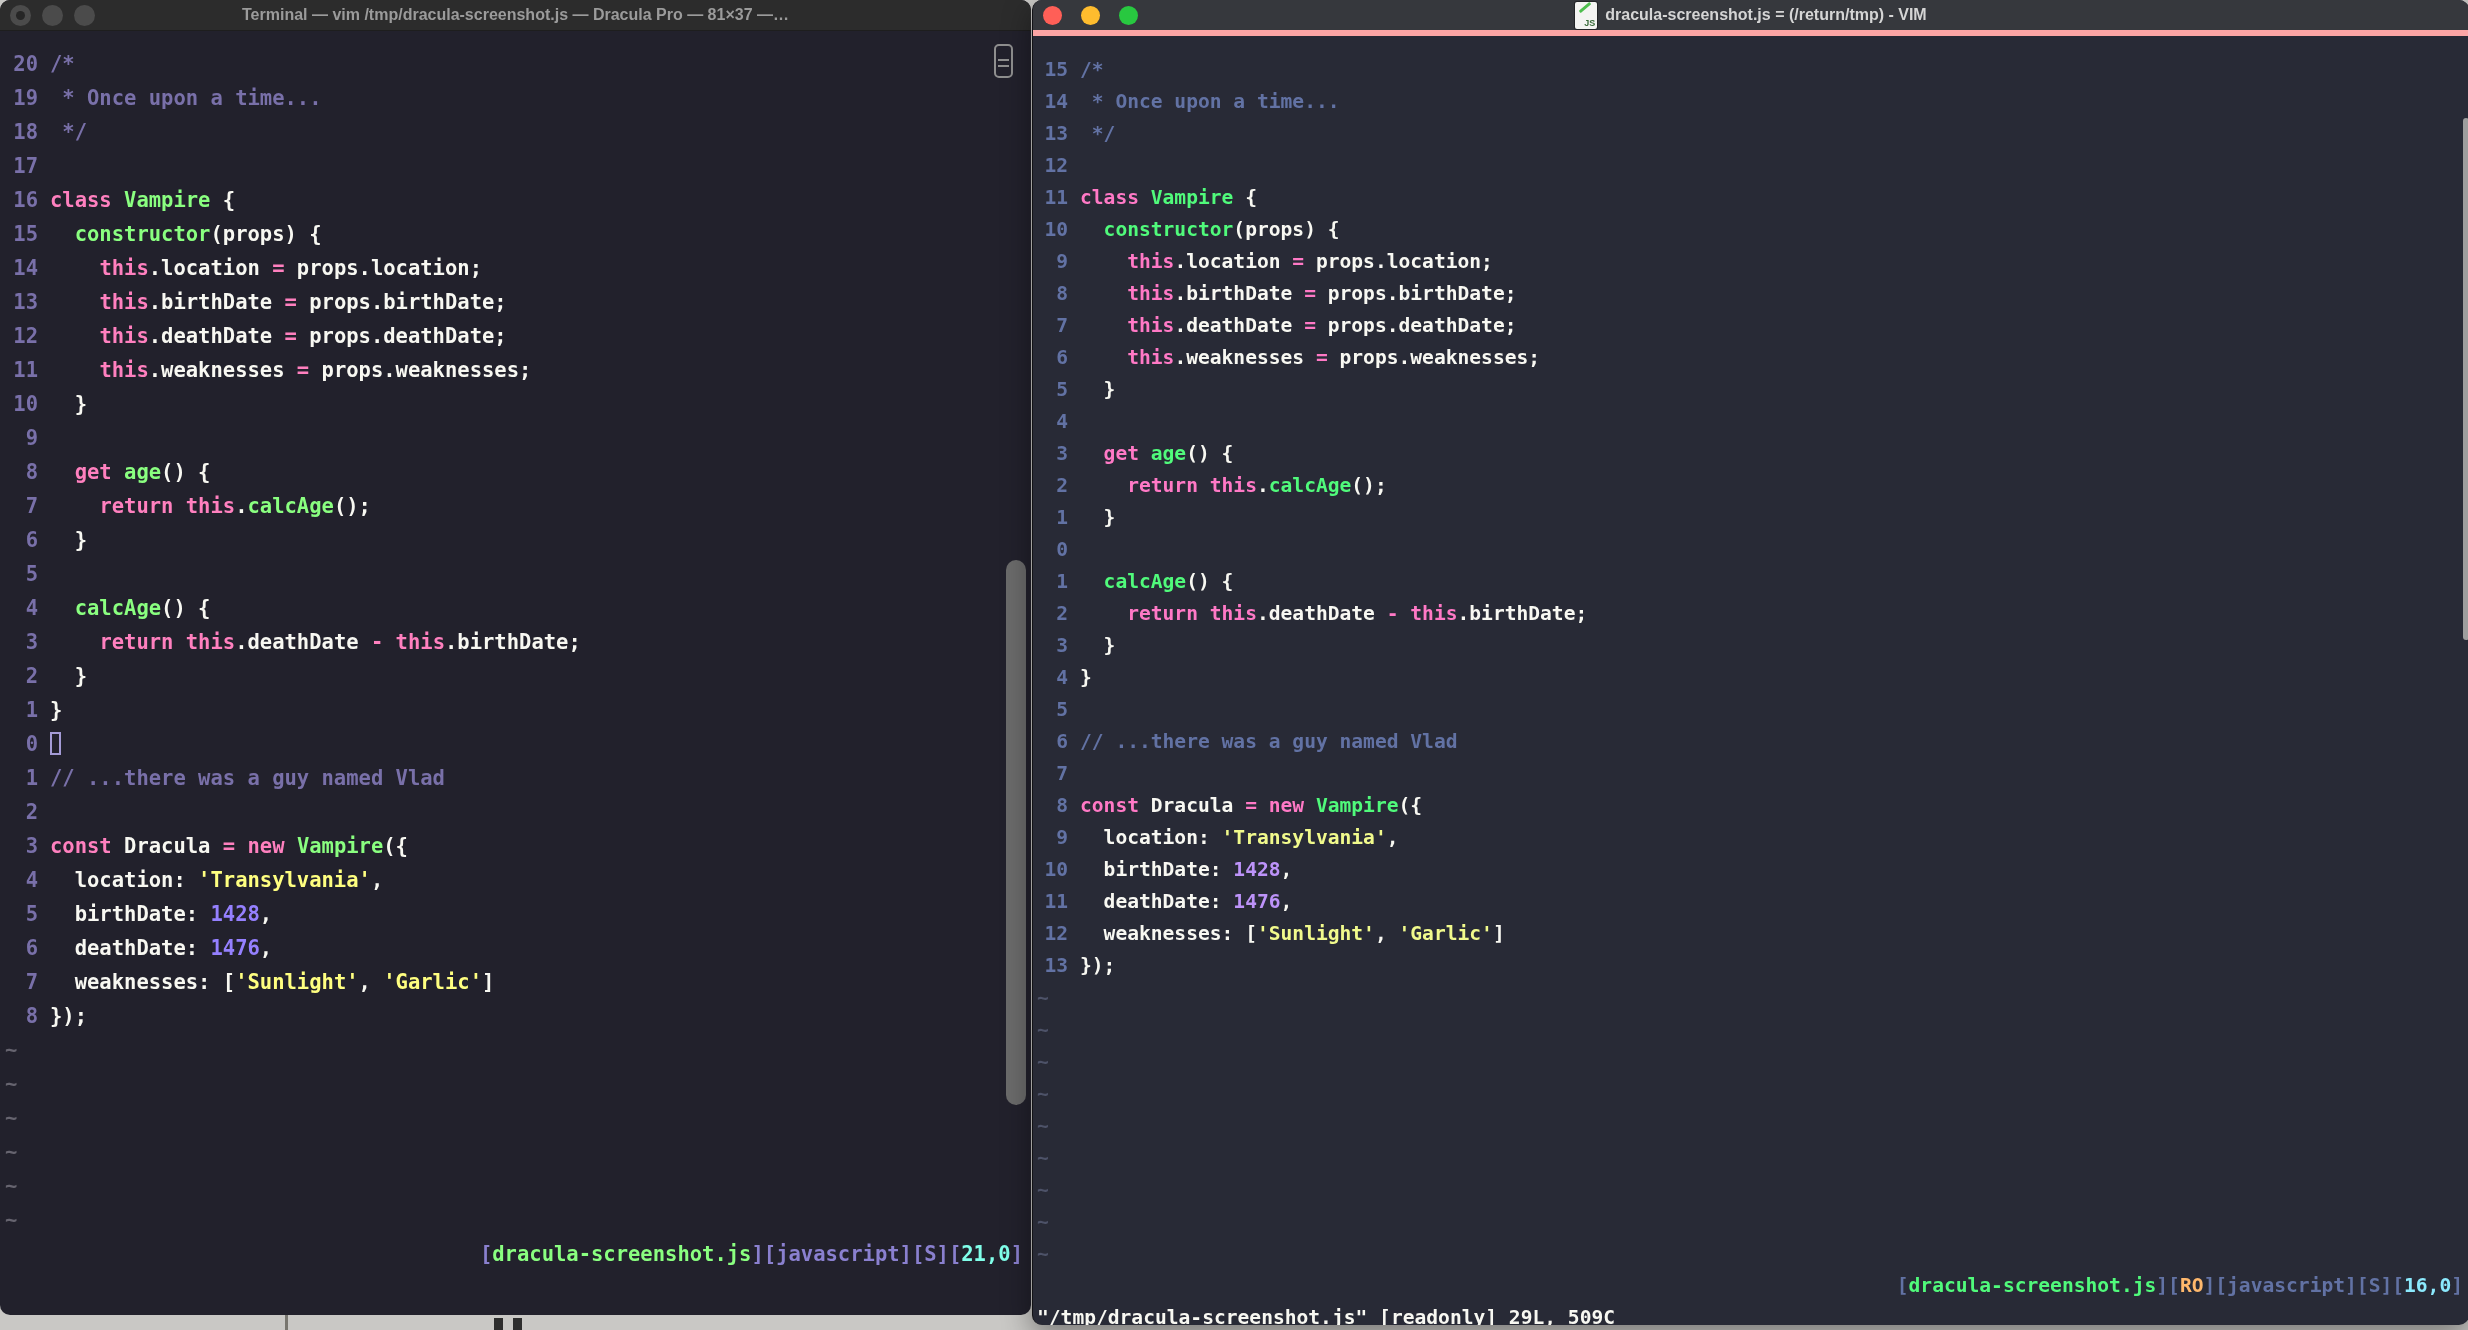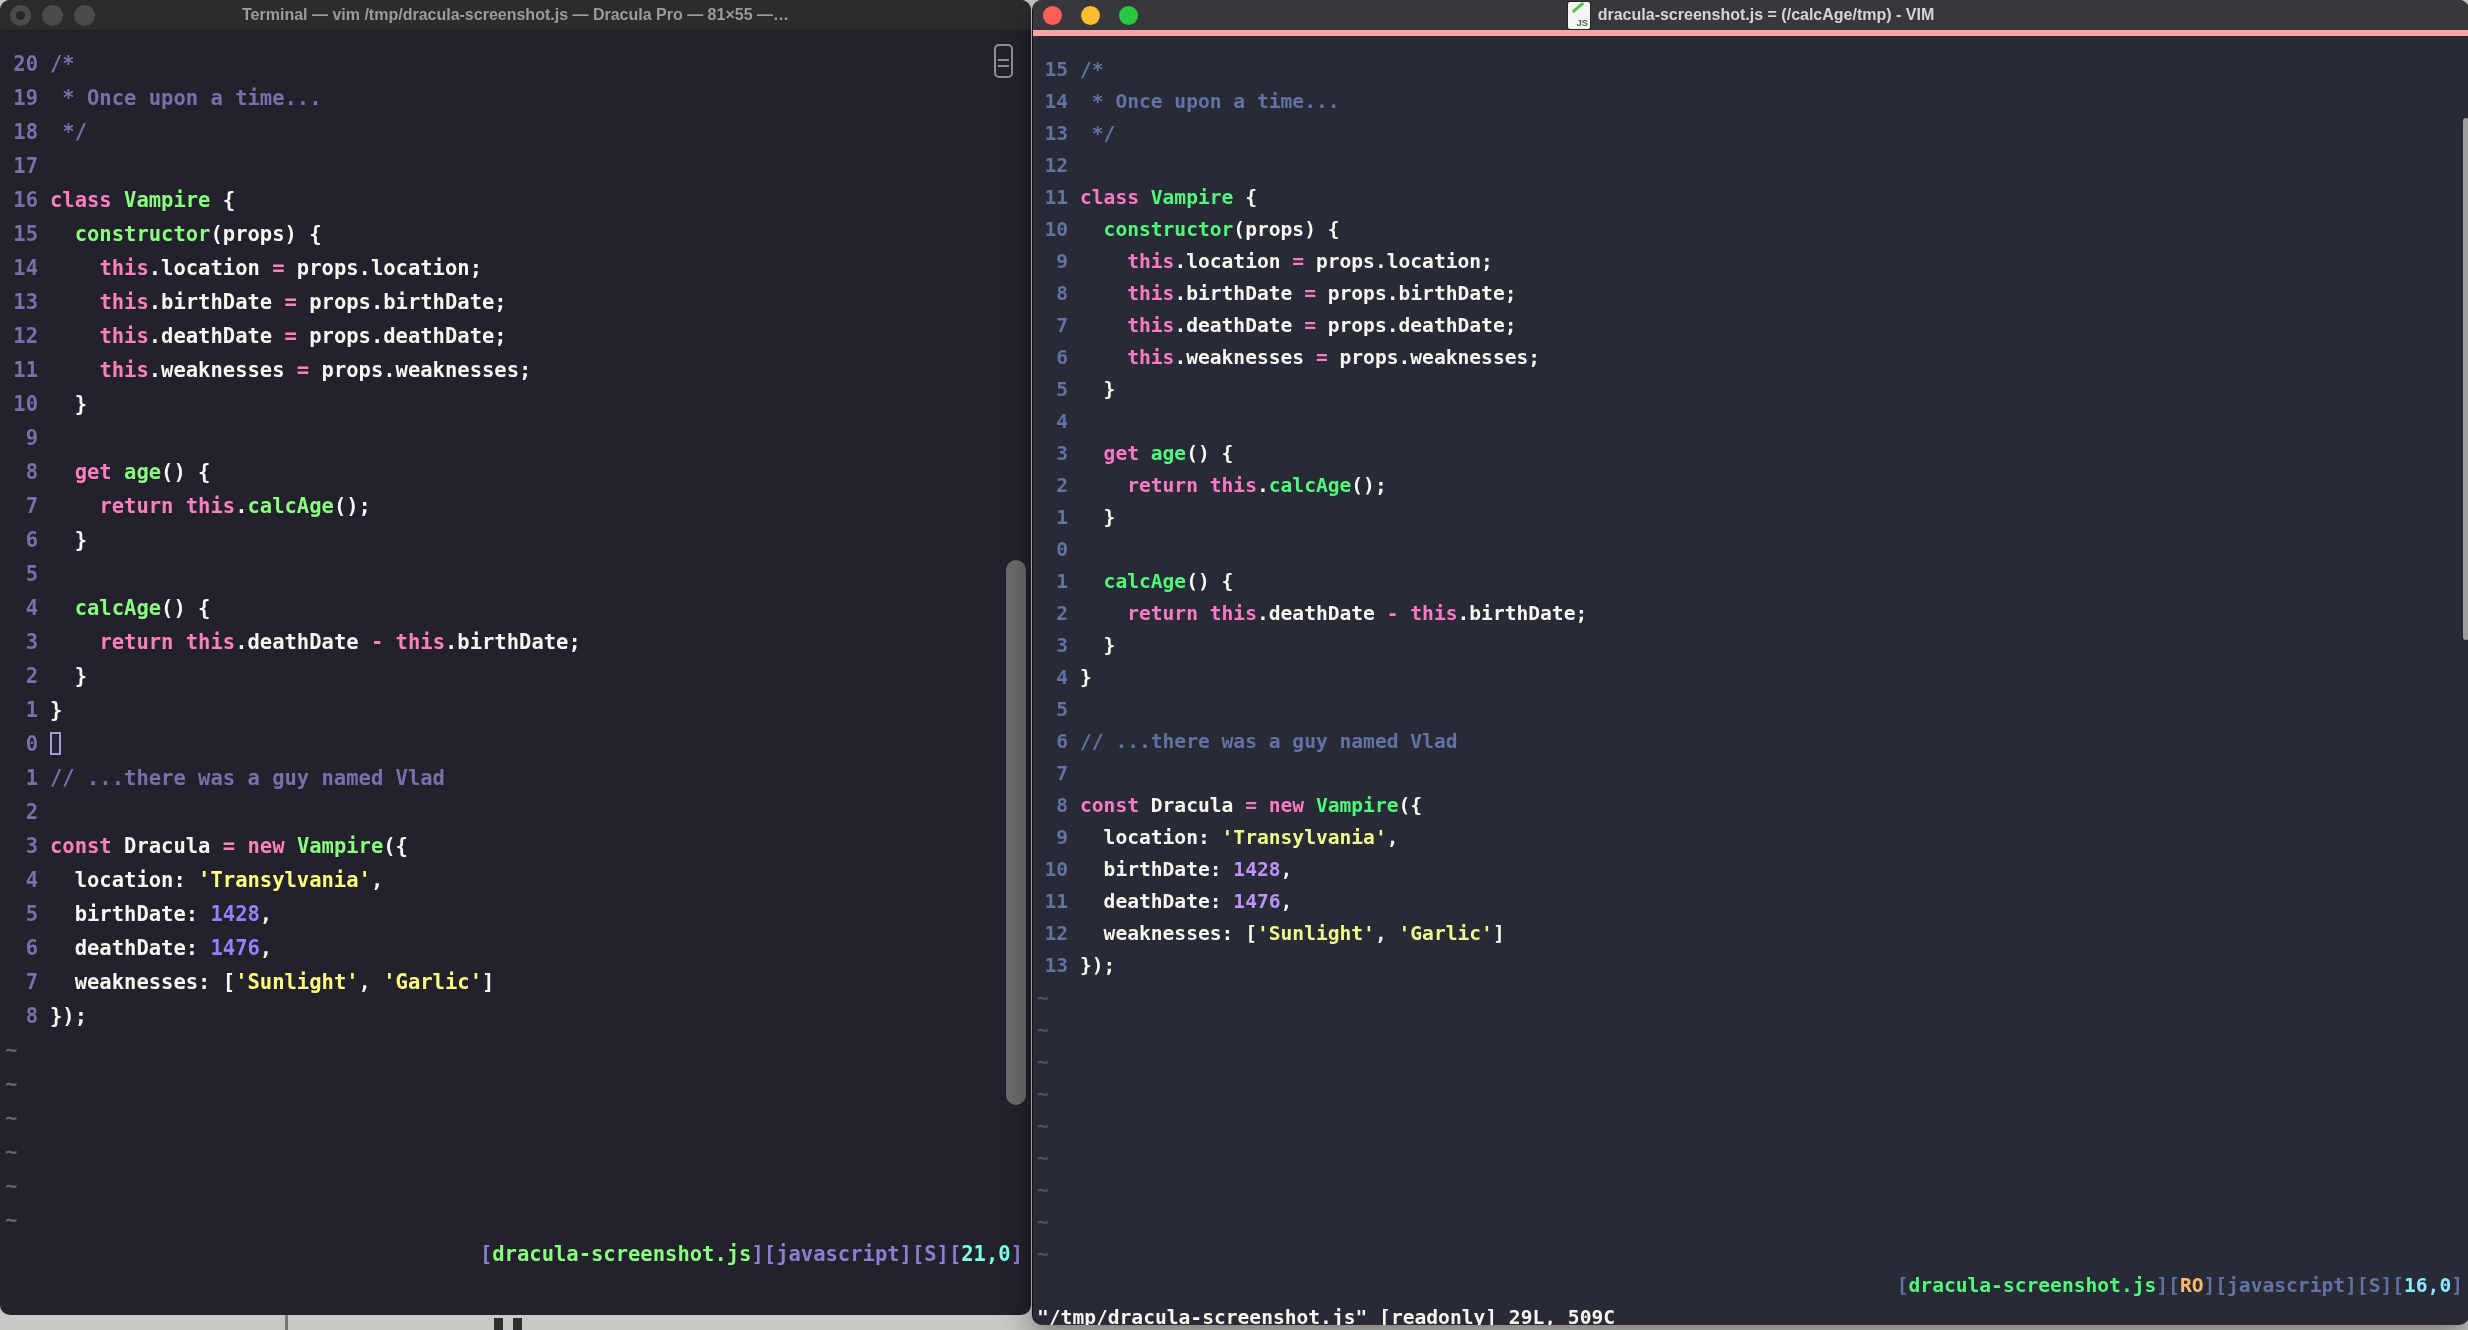--- a/index.html
+++ b/index.html
@@ -62,21 +62,21 @@
 <body>
 
 <div class="win win-left" style="--bg: #22212C; --fg: #F8F8F2; --pink: #FF80BF; --green: #8AFF80; --yellow: #FFFF80; --num: #9580FF; --cyan: #80FFEA; --comment: #7970A9; --linenr: #7970A9; --tilde: #66646F; --bracket: #8A80CF; --cursor: #A49BD6;">
   <div class="titlebar">
     <div class="lights">
       <span class="light l1" style="background: rgb(75, 75, 75);"></span>
       <span class="light l2" style="background: rgb(75, 75, 75);"></span>
       <span class="light l3" style="background: rgb(75, 75, 75);"></span>
     </div>
     <div class="titlewrap">
-      <span class="title">Terminal — vim /tmp/dracula-screenshot.js — Dracula Pro — 81×55 —…</span>
+      <span class="title">Terminal — vim /tmp/dracula-screenshot.js — Dracula Pro — 81×37 —…</span>
     </div>
   </div>
   <div class="content"><div class="row"><span class="ln">20</span><span class="code"><span class="sg-c">/*</span></span></div><div class="row"><span class="ln">19</span><span class="code"><span class="sg-c"> * Once upon a time...</span></span></div><div class="row"><span class="ln">18</span><span class="code"><span class="sg-c"> */</span></span></div><div class="row"><span class="ln">17</span><span class="code"></span></div><div class="row"><span class="ln">16</span><span class="code"><span class="sg-p">class</span><span class="sg-f"> </span><span class="sg-g">Vampire</span><span class="sg-f"> {</span></span></div><div class="row"><span class="ln">15</span><span class="code"><span class="sg-f">  </span><span class="sg-g">constructor</span><span class="sg-f">(props) {</span></span></div><div class="row"><span class="ln">14</span><span class="code"><span class="sg-f">    </span><span class="sg-p">this</span><span class="sg-f">.location </span><span class="sg-p">=</span><span class="sg-f"> props.location;</span></span></div><div class="row"><span class="ln">13</span><span class="code"><span class="sg-f">    </span><span class="sg-p">this</span><span class="sg-f">.birthDate </span><span class="sg-p">=</span><span class="sg-f"> props.birthDate;</span></span></div><div class="row"><span class="ln">12</span><span class="code"><span class="sg-f">    </span><span class="sg-p">this</span><span class="sg-f">.deathDate </span><span class="sg-p">=</span><span class="sg-f"> props.deathDate;</span></span></div><div class="row"><span class="ln">11</span><span class="code"><span class="sg-f">    </span><span class="sg-p">this</span><span class="sg-f">.weaknesses </span><span class="sg-p">=</span><span class="sg-f"> props.weaknesses;</span></span></div><div class="row"><span class="ln">10</span><span class="code"><span class="sg-f">  }</span></span></div><div class="row"><span class="ln">9</span><span class="code"></span></div><div class="row"><span class="ln">8</span><span class="code"><span class="sg-f">  </span><span class="sg-p">get</span><span class="sg-f"> </span><span class="sg-g">age</span><span class="sg-f">() {</span></span></div><div class="row"><span class="ln">7</span><span class="code"><span class="sg-f">    </span><span class="sg-p">return</span><span class="sg-f"> </span><span class="sg-p">this</span><span class="sg-f">.</span><span class="sg-g">calcAge</span><span class="sg-f">();</span></span></div><div class="row"><span class="ln">6</span><span class="code"><span class="sg-f">  }</span></span></div><div class="row"><span class="ln">5</span><span class="code"></span></div><div class="row"><span class="ln">4</span><span class="code"><span class="sg-f">  </span><span class="sg-g">calcAge</span><span class="sg-f">() {</span></span></div><div class="row"><span class="ln">3</span><span class="code"><span class="sg-f">    </span><span class="sg-p">return</span><span class="sg-f"> </span><span class="sg-p">this</span><span class="sg-f">.deathDate </span><span class="sg-p">-</span><span class="sg-f"> </span><span class="sg-p">this</span><span class="sg-f">.birthDate;</span></span></div><div class="row"><span class="ln">2</span><span class="code"><span class="sg-f">  }</span></span></div><div class="row"><span class="ln">1</span><span class="code"><span class="sg-f">}</span></span></div><div class="row"><span class="ln">0</span><span class="code"><span class="cursor"></span></span></div><div class="row"><span class="ln">1</span><span class="code"><span class="sg-c">// ...there was a guy named Vlad</span></span></div><div class="row"><span class="ln">2</span><span class="code"></span></div><div class="row"><span class="ln">3</span><span class="code"><span class="sg-p">const</span><span class="sg-f"> Dracula </span><span class="sg-p">=</span><span class="sg-f"> </span><span class="sg-p">new</span><span class="sg-f"> </span><span class="sg-g">Vampire</span><span class="sg-f">({</span></span></div><div class="row"><span class="ln">4</span><span class="code"><span class="sg-f">  location: </span><span class="sg-y">'Transylvania'</span><span class="sg-f">,</span></span></div><div class="row"><span class="ln">5</span><span class="code"><span class="sg-f">  birthDate: </span><span class="sg-n">1428</span><span class="sg-f">,</span></span></div><div class="row"><span class="ln">6</span><span class="code"><span class="sg-f">  deathDate: </span><span class="sg-n">1476</span><span class="sg-f">,</span></span></div><div class="row"><span class="ln">7</span><span class="code"><span class="sg-f">  weaknesses: [</span><span class="sg-y">'Sunlight'</span><span class="sg-f">, </span><span class="sg-y">'Garlic'</span><span class="sg-f">]</span></span></div><div class="row"><span class="ln">8</span><span class="code"><span class="sg-f">});</span></span></div><div class="row tilde-row"><span class="tilde">~</span></div><div class="row tilde-row"><span class="tilde">~</span></div><div class="row tilde-row"><span class="tilde">~</span></div><div class="row tilde-row"><span class="tilde">~</span></div><div class="row tilde-row"><span class="tilde">~</span></div><div class="row tilde-row"><span class="tilde">~</span></div><div class="row statusline"><span><span class="sg-b">[</span><span class="sg-g">dracula-screenshot.js</span><span class="sg-b">][</span><span class="sg-b">javascript</span><span class="sg-b">][</span><span class="sg-b">S</span><span class="sg-b">]</span></span><span><span class="sg-b">[</span><span class="sg-cy">21,0</span><span class="sg-b">]</span></span></div><div class="row cmdline"><span class="sg-f"></span></div></div>
   <div class="split-btn">
     <div class="split-line sl1"></div>
     <div class="split-line sl2"></div>
   </div>
   <div class="scroll-thumb-left"></div>
 </div>
 
@@ -84,21 +84,21 @@
   <div class="titlebar">
     <div class="lights">
       <span class="light l1" style="background: rgb(255, 95, 87);"></span>
       <span class="light l2" style="background: rgb(254, 188, 46);"></span>
       <span class="light l3" style="background: rgb(40, 200, 64);"></span>
     </div>
     <div class="titlewrap">
       <span class="doc-icon">
         <span class="doc-js">JS</span>
       </span>
-      <span class="title">dracula-screenshot.js = (/calcAge/tmp) - VIM</span>
+      <span class="title">dracula-screenshot.js = (/return/tmp) - VIM</span>
     </div>
   </div>
   <div class="content"><div class="row"><span class="ln">15</span><span class="code"><span class="sg-c">/*</span></span></div><div class="row"><span class="ln">14</span><span class="code"><span class="sg-c"> * Once upon a time...</span></span></div><div class="row"><span class="ln">13</span><span class="code"><span class="sg-c"> */</span></span></div><div class="row"><span class="ln">12</span><span class="code"></span></div><div class="row"><span class="ln">11</span><span class="code"><span class="sg-p">class</span><span class="sg-f"> </span><span class="sg-g">Vampire</span><span class="sg-f"> {</span></span></div><div class="row"><span class="ln">10</span><span class="code"><span class="sg-f">  </span><span class="sg-g">constructor</span><span class="sg-f">(props) {</span></span></div><div class="row"><span class="ln">9</span><span class="code"><span class="sg-f">    </span><span class="sg-p">this</span><span class="sg-f">.location </span><span class="sg-p">=</span><span class="sg-f"> props.location;</span></span></div><div class="row"><span class="ln">8</span><span class="code"><span class="sg-f">    </span><span class="sg-p">this</span><span class="sg-f">.birthDate </span><span class="sg-p">=</span><span class="sg-f"> props.birthDate;</span></span></div><div class="row"><span class="ln">7</span><span class="code"><span class="sg-f">    </span><span class="sg-p">this</span><span class="sg-f">.deathDate </span><span class="sg-p">=</span><span class="sg-f"> props.deathDate;</span></span></div><div class="row"><span class="ln">6</span><span class="code"><span class="sg-f">    </span><span class="sg-p">this</span><span class="sg-f">.weaknesses </span><span class="sg-p">=</span><span class="sg-f"> props.weaknesses;</span></span></div><div class="row"><span class="ln">5</span><span class="code"><span class="sg-f">  }</span></span></div><div class="row"><span class="ln">4</span><span class="code"></span></div><div class="row"><span class="ln">3</span><span class="code"><span class="sg-f">  </span><span class="sg-p">get</span><span class="sg-f"> </span><span class="sg-g">age</span><span class="sg-f">() {</span></span></div><div class="row"><span class="ln">2</span><span class="code"><span class="sg-f">    </span><span class="sg-p">return</span><span class="sg-f"> </span><span class="sg-p">this</span><span class="sg-f">.</span><span class="sg-g">calcAge</span><span class="sg-f">();</span></span></div><div class="row"><span class="ln">1</span><span class="code"><span class="sg-f">  }</span></span></div><div class="row"><span class="ln">0</span><span class="code"></span></div><div class="row"><span class="ln">1</span><span class="code"><span class="sg-f">  </span><span class="sg-g">calcAge</span><span class="sg-f">() {</span></span></div><div class="row"><span class="ln">2</span><span class="code"><span class="sg-f">    </span><span class="sg-p">return</span><span class="sg-f"> </span><span class="sg-p">this</span><span class="sg-f">.deathDate </span><span class="sg-p">-</span><span class="sg-f"> </span><span class="sg-p">this</span><span class="sg-f">.birthDate;</span></span></div><div class="row"><span class="ln">3</span><span class="code"><span class="sg-f">  }</span></span></div><div class="row"><span class="ln">4</span><span class="code"><span class="sg-f">}</span></span></div><div class="row"><span class="ln">5</span><span class="code"></span></div><div class="row"><span class="ln">6</span><span class="code"><span class="sg-c">// ...there was a guy named Vlad</span></span></div><div class="row"><span class="ln">7</span><span class="code"></span></div><div class="row"><span class="ln">8</span><span class="code"><span class="sg-p">const</span><span class="sg-f"> Dracula </span><span class="sg-p">=</span><span class="sg-f"> </span><span class="sg-p">new</span><span class="sg-f"> </span><span class="sg-g">Vampire</span><span class="sg-f">({</span></span></div><div class="row"><span class="ln">9</span><span class="code"><span class="sg-f">  location: </span><span class="sg-y">'Transylvania'</span><span class="sg-f">,</span></span></div><div class="row"><span class="ln">10</span><span class="code"><span class="sg-f">  birthDate: </span><span class="sg-n">1428</span><span class="sg-f">,</span></span></div><div class="row"><span class="ln">11</span><span class="code"><span class="sg-f">  deathDate: </span><span class="sg-n">1476</span><span class="sg-f">,</span></span></div><div class="row"><span class="ln">12</span><span class="code"><span class="sg-f">  weaknesses: [</span><span class="sg-y">'Sunlight'</span><span class="sg-f">, </span><span class="sg-y">'Garlic'</span><span class="sg-f">]</span></span></div><div class="row"><span class="ln">13</span><span class="code"><span class="sg-f">});</span></span></div><div class="row tilde-row"><span class="tilde">~</span></div><div class="row tilde-row"><span class="tilde">~</span></div><div class="row tilde-row"><span class="tilde">~</span></div><div class="row tilde-row"><span class="tilde">~</span></div><div class="row tilde-row"><span class="tilde">~</span></div><div class="row tilde-row"><span class="tilde">~</span></div><div class="row tilde-row"><span class="tilde">~</span></div><div class="row tilde-row"><span class="tilde">~</span></div><div class="row tilde-row"><span class="tilde">~</span></div><div class="row statusline"><span><span class="sg-b">[</span><span class="sg-g">dracula-screenshot.js</span><span class="sg-b">][</span><span class="sg-o">RO</span><span class="sg-b">][</span><span class="sg-b">javascript</span><span class="sg-b">][</span><span class="sg-b">S</span><span class="sg-b">]</span></span><span><span class="sg-b">[</span><span class="sg-cy">16,0</span><span class="sg-b">]</span></span></div><div class="row cmdline"><span class="sg-f">"/tmp/dracula-screenshot.js" [readonly] 29L, 509C</span></div></div>
   <div class="scroll-thumb-right"></div>
 </div>
 
 <div class="desk-line"></div>
 <div class="desk-mark"></div>
 
 </body></html>

